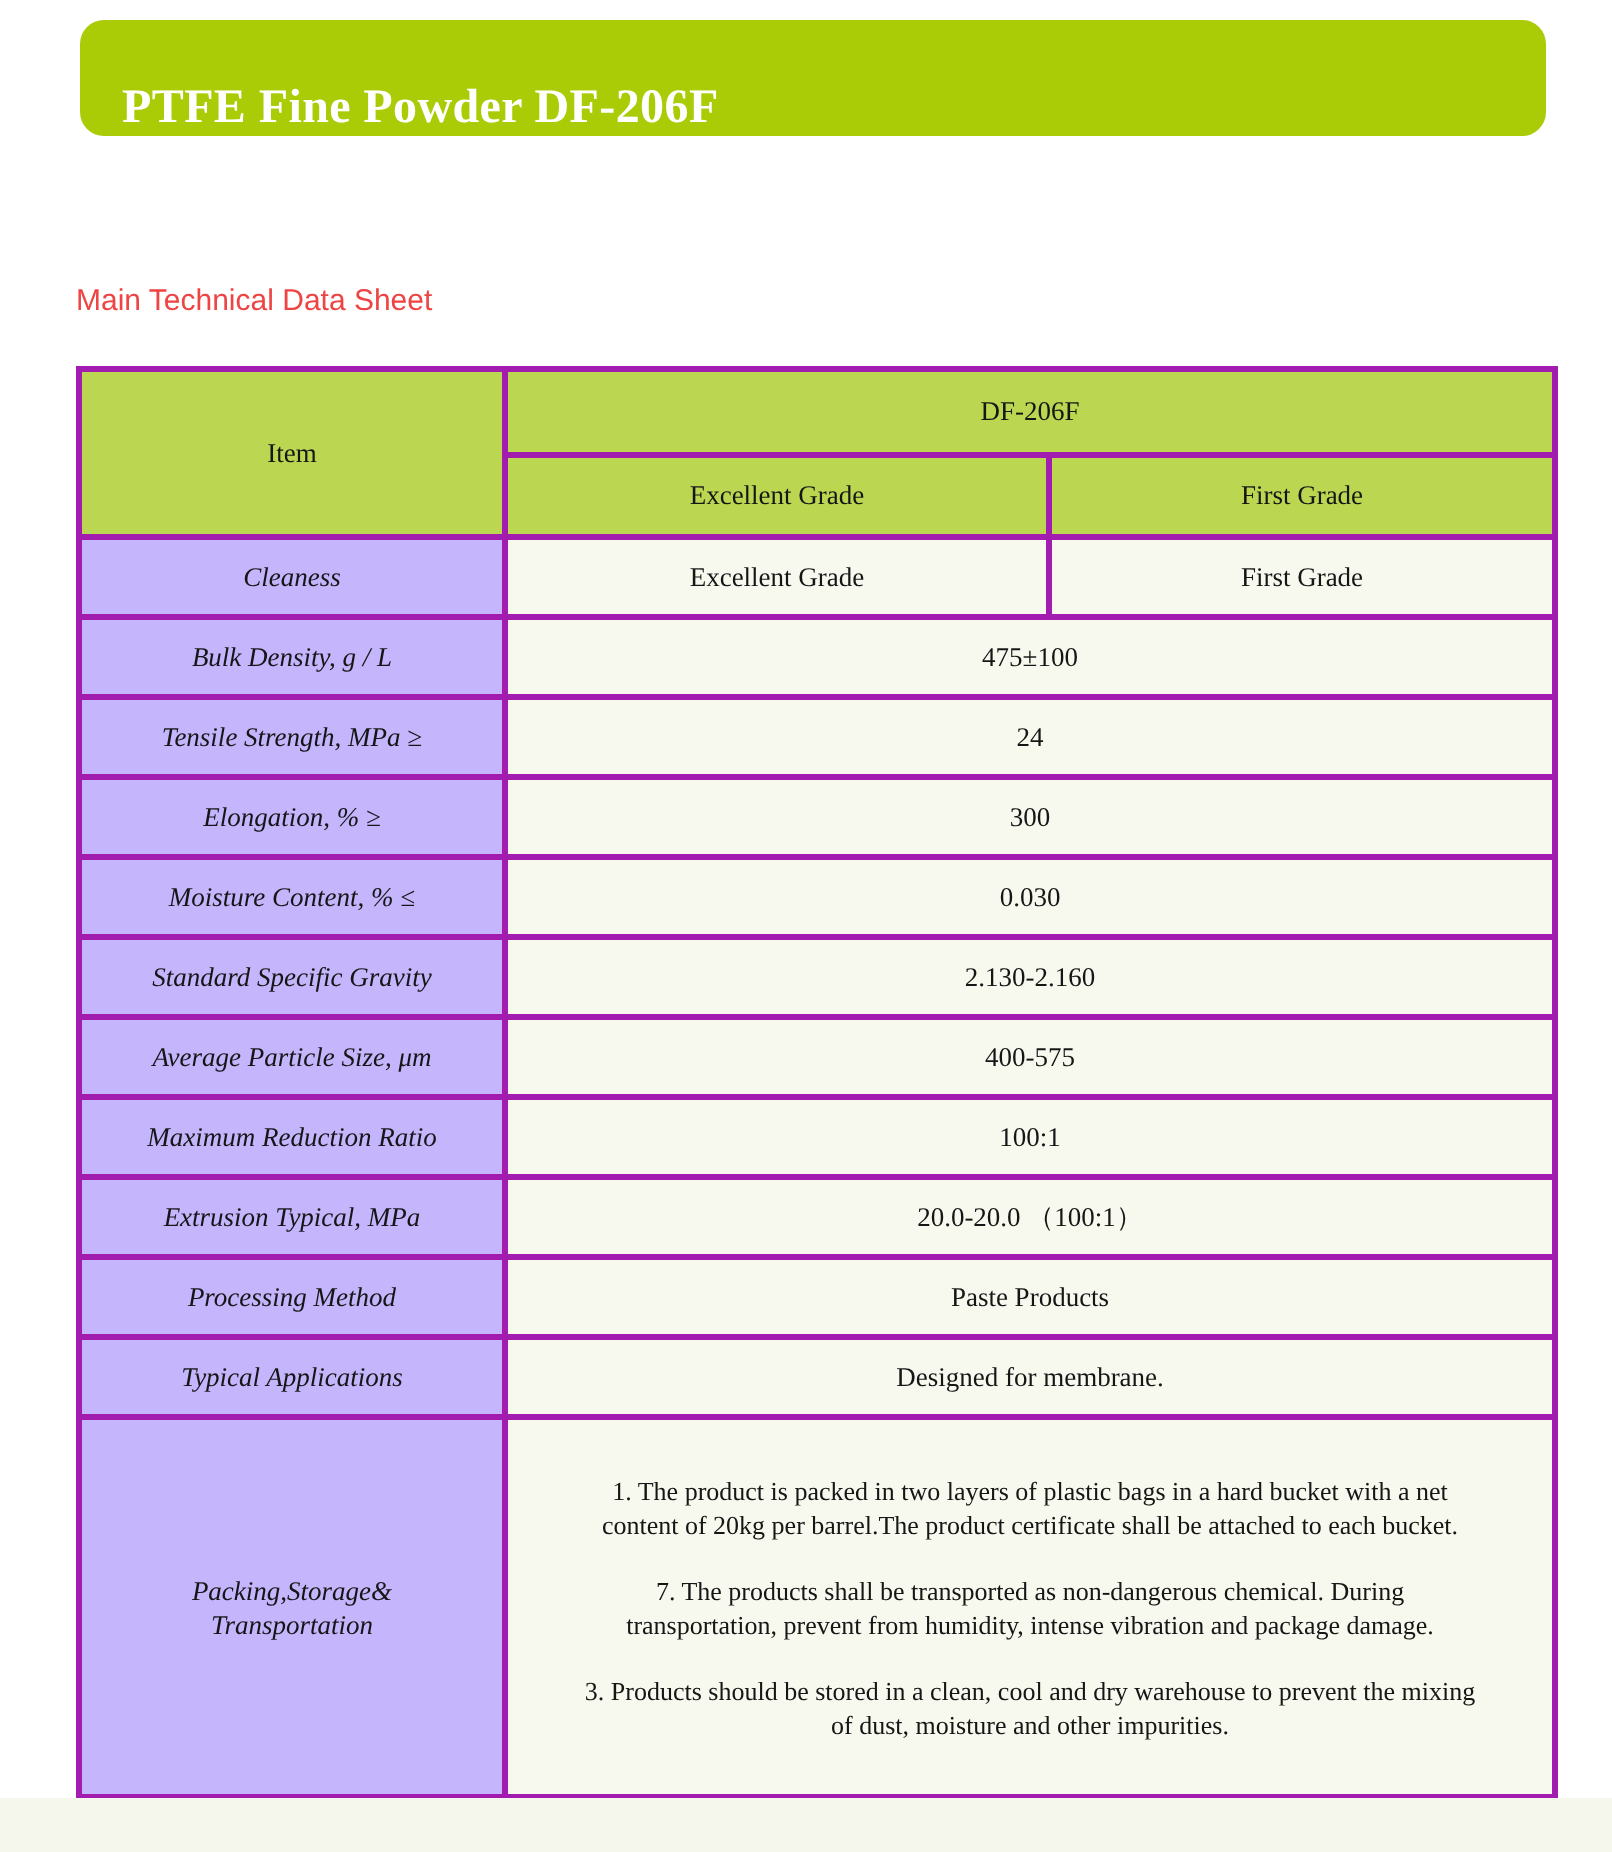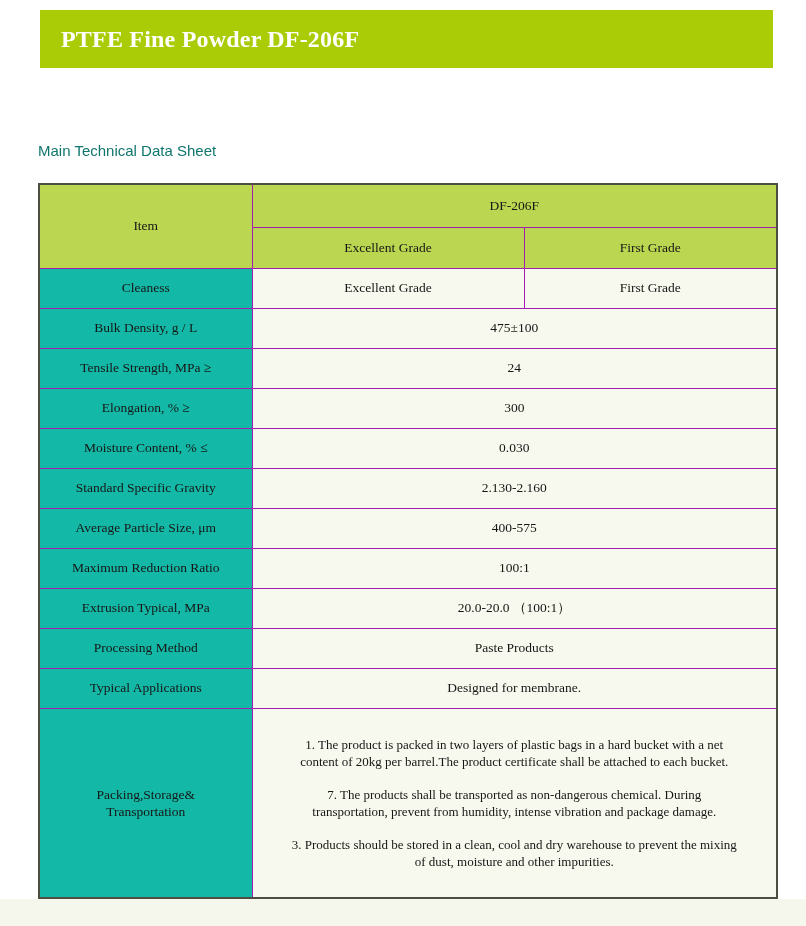--- a/index.html
+++ b/index.html
@@ -11,59 +11,60 @@
     overflow: hidden;
     font-family: "Liberation Serif", "DejaVu Serif", serif;
     color: #1b1b1b;
   }
   .banner {
     position: absolute;
     left: 40px; top: 10px;
     width: 733px; height: 58px;
     background: #aacc06;
     display: flex;
-    align-items: center;
+    align-items: flex-end;
     padding-left: 21px;
     box-sizing: border-box;
+    border-radius: 12px;
   }
   .banner-title {
     color: #ffffff;
     font-family: "Liberation Serif", "DejaVu Serif", serif;
     font-weight: 700;
     font-size: 24px;
     letter-spacing: 0.2px;
   }
   .section-heading {
     position: absolute;
     left: 38px; top: 142px;
     font-family: "Liberation Sans", "DejaVu Sans", sans-serif;
     font-size: 15px;
     font-weight: 400;
-    color: #0f766e;
+    color: #ef4444;
   }
   table.datasheet {
     position: absolute;
     left: 38px; top: 183px;
     width: 738px;
     border-collapse: collapse;
     table-layout: fixed;
     font-family: "Liberation Serif", "DejaVu Serif", serif;
     font-size: 13.5px;
     color: #161616;
     border: 2px solid #4b4e40;
   }
   table.datasheet td {
-    border: 1px solid #a21caf;
+    border: 3px solid #a21caf;
     text-align: center;
     vertical-align: middle;
     padding: 2px 20px;
     box-sizing: border-box;
   }
   td.hdr  { background: #bbd650; }
-  td.lbl  { background: #14b8a6; }
+  td.lbl  { background: #c4b5fd; font-style: italic; }
   td.val  { background: #f8f9ee; }
   tr.hrow1 { height: 43px; }
   tr.hrow2 { height: 41px; }
   tr.drow  { height: 40px; }
   tr.prow  { height: 190px; }
   td.notes {
     text-align: justify;
     padding: 10px 12px;
     font-size: 13px;
     line-height: 17px;

